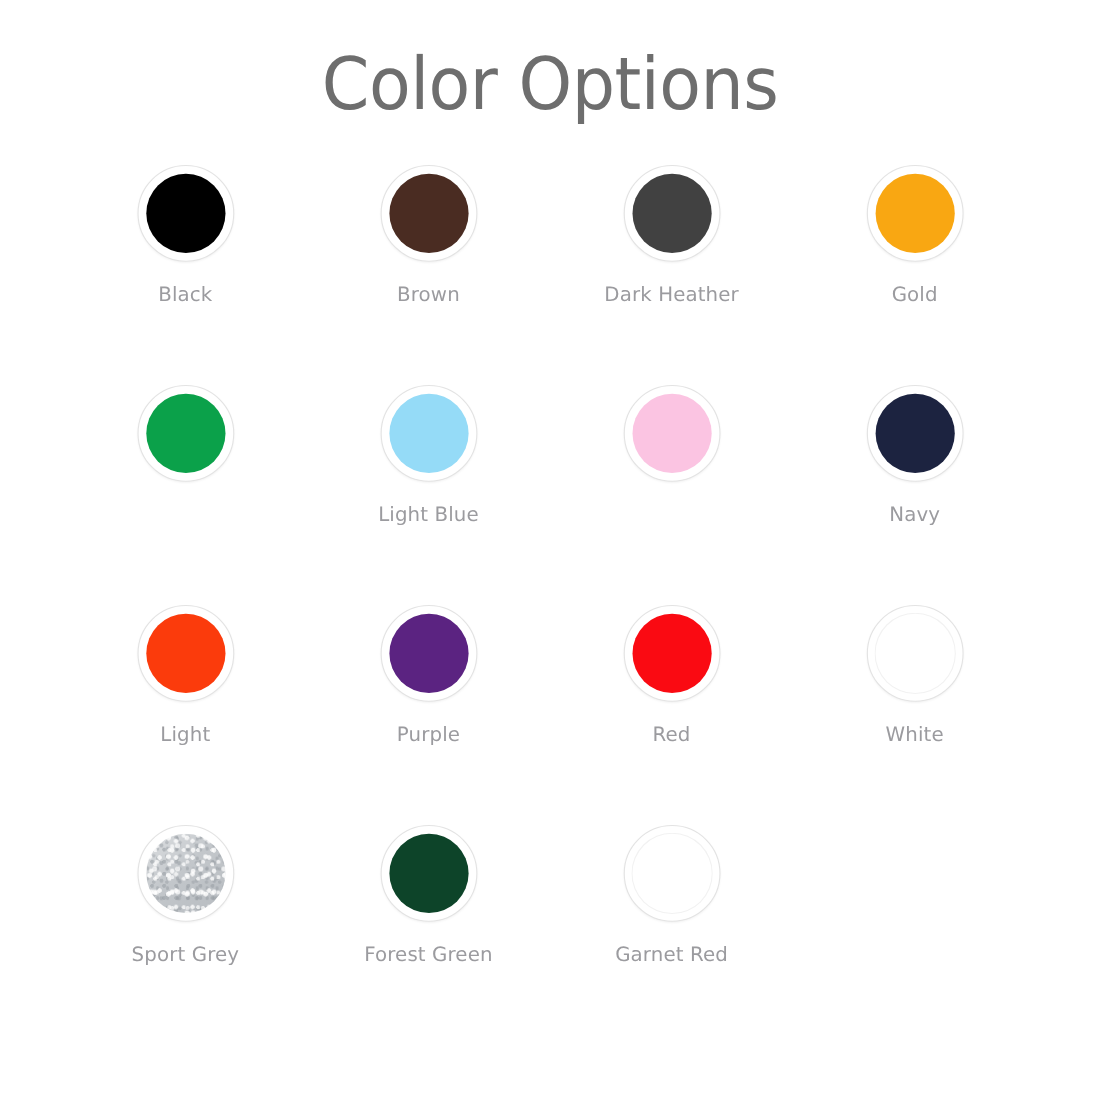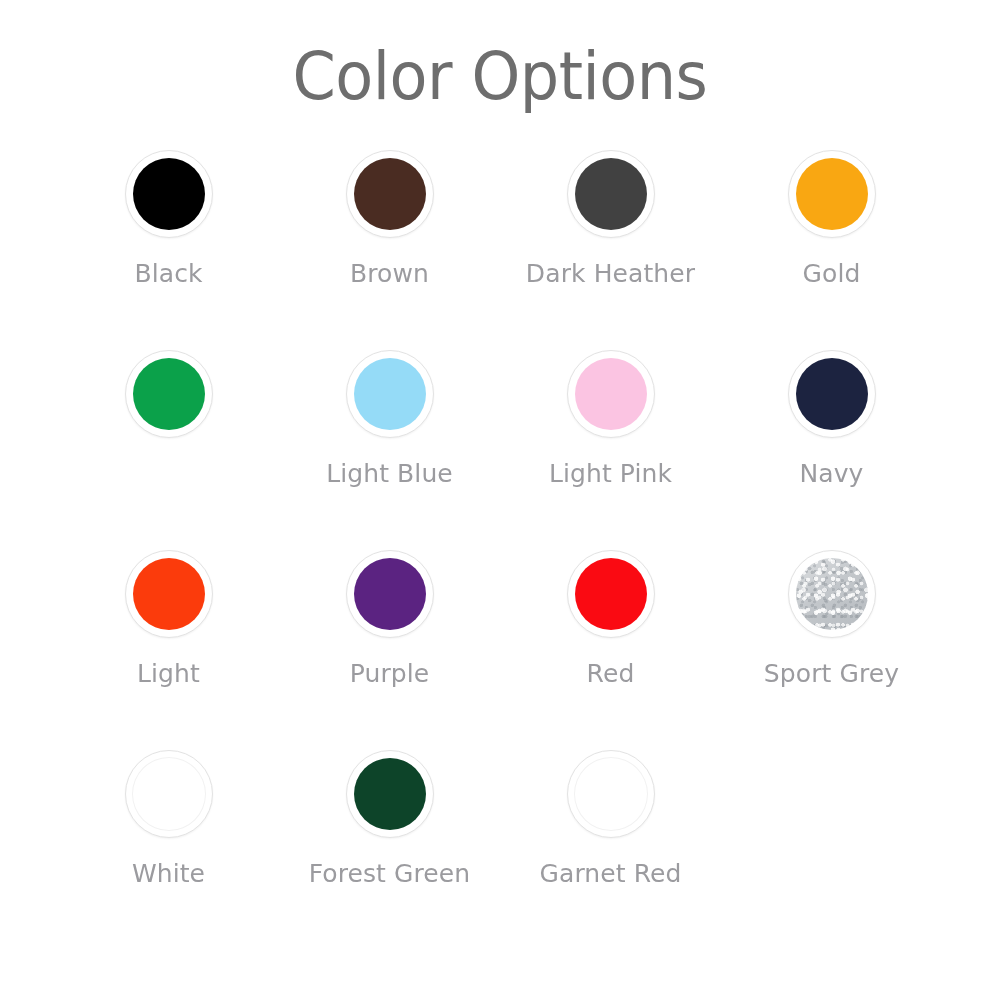--- a/index.html
+++ b/index.html
@@ -111,21 +111,21 @@
       17px 17px, 13px 13px, 21px 21px, 15px 15px,
       19px 19px, 14px 14px, 11px 11px, 9px 9px,
       16px 16px, 12px 12px, 100% 100%;
   }
 
   .swatch-label {
     margin-top: 18px;
     width: 200px;
     text-align: center;
     font-family: "DejaVu Sans", sans-serif;
-    font-size: 25px;
+    font-size: 18px;
     font-weight: 400;
     line-height: 1.46;
     color: #9b9b9f;
     letter-spacing: 0.1px;
     word-wrap: break-word;
   }
 </style>
 </head>
 <body>
 
@@ -166,21 +166,20 @@
       <div class="swatch-cell">
         <div class="swatch-ring">
           <div class="swatch-dot" style="background: rgb(149, 219, 247);"></div>
         </div>
         <div class="swatch-label">Light Blue</div>
       </div>
       <div class="swatch-cell">
         <div class="swatch-ring">
           <div class="swatch-dot" style="background: rgb(251, 196, 226);"></div>
         </div>
-        <div class="swatch-label">Light Pink</div>
       </div>
       <div class="swatch-cell">
         <div class="swatch-ring">
           <div class="swatch-dot" style="background: rgb(28, 35, 64);"></div>
         </div>
         <div class="swatch-label">Navy</div>
       </div>
       <div class="swatch-cell">
         <div class="swatch-ring">
           <div class="swatch-dot" style="background: rgb(251, 59, 12);"></div>
@@ -194,37 +193,37 @@
         <div class="swatch-label">Purple</div>
       </div>
       <div class="swatch-cell">
         <div class="swatch-ring">
           <div class="swatch-dot" style="background: rgb(250, 10, 18);"></div>
         </div>
         <div class="swatch-label">Red</div>
       </div>
       <div class="swatch-cell">
         <div class="swatch-ring">
+          <div class="swatch-dot is-empty"></div>
+        </div>
+        <div class="swatch-label">White</div>
+      </div>
+      <div class="swatch-cell">
+        <div class="swatch-ring">
           <div class="swatch-dot is-heather"></div>
         </div>
         <div class="swatch-label">Sport Grey</div>
       </div>
       <div class="swatch-cell">
         <div class="swatch-ring">
+          <div class="swatch-dot" style="background: rgb(13, 68, 41);"></div>
+        </div>
+        <div class="swatch-label">Forest Green</div>
+      </div>
+      <div class="swatch-cell">
+        <div class="swatch-ring">
           <div class="swatch-dot is-empty"></div>
         </div>
-        <div class="swatch-label">White</div>
-      </div>
-      <div class="swatch-cell">
-        <div class="swatch-ring">
-          <div class="swatch-dot" style="background: rgb(13, 68, 41);"></div>
-        </div>
-        <div class="swatch-label">Forest Green</div>
-      </div>
-      <div class="swatch-cell">
-        <div class="swatch-ring">
-          <div class="swatch-dot is-empty"></div>
-        </div>
         <div class="swatch-label">Garnet Red</div>
       </div>
     </div>
 
 </div>
 
 </body></html>

